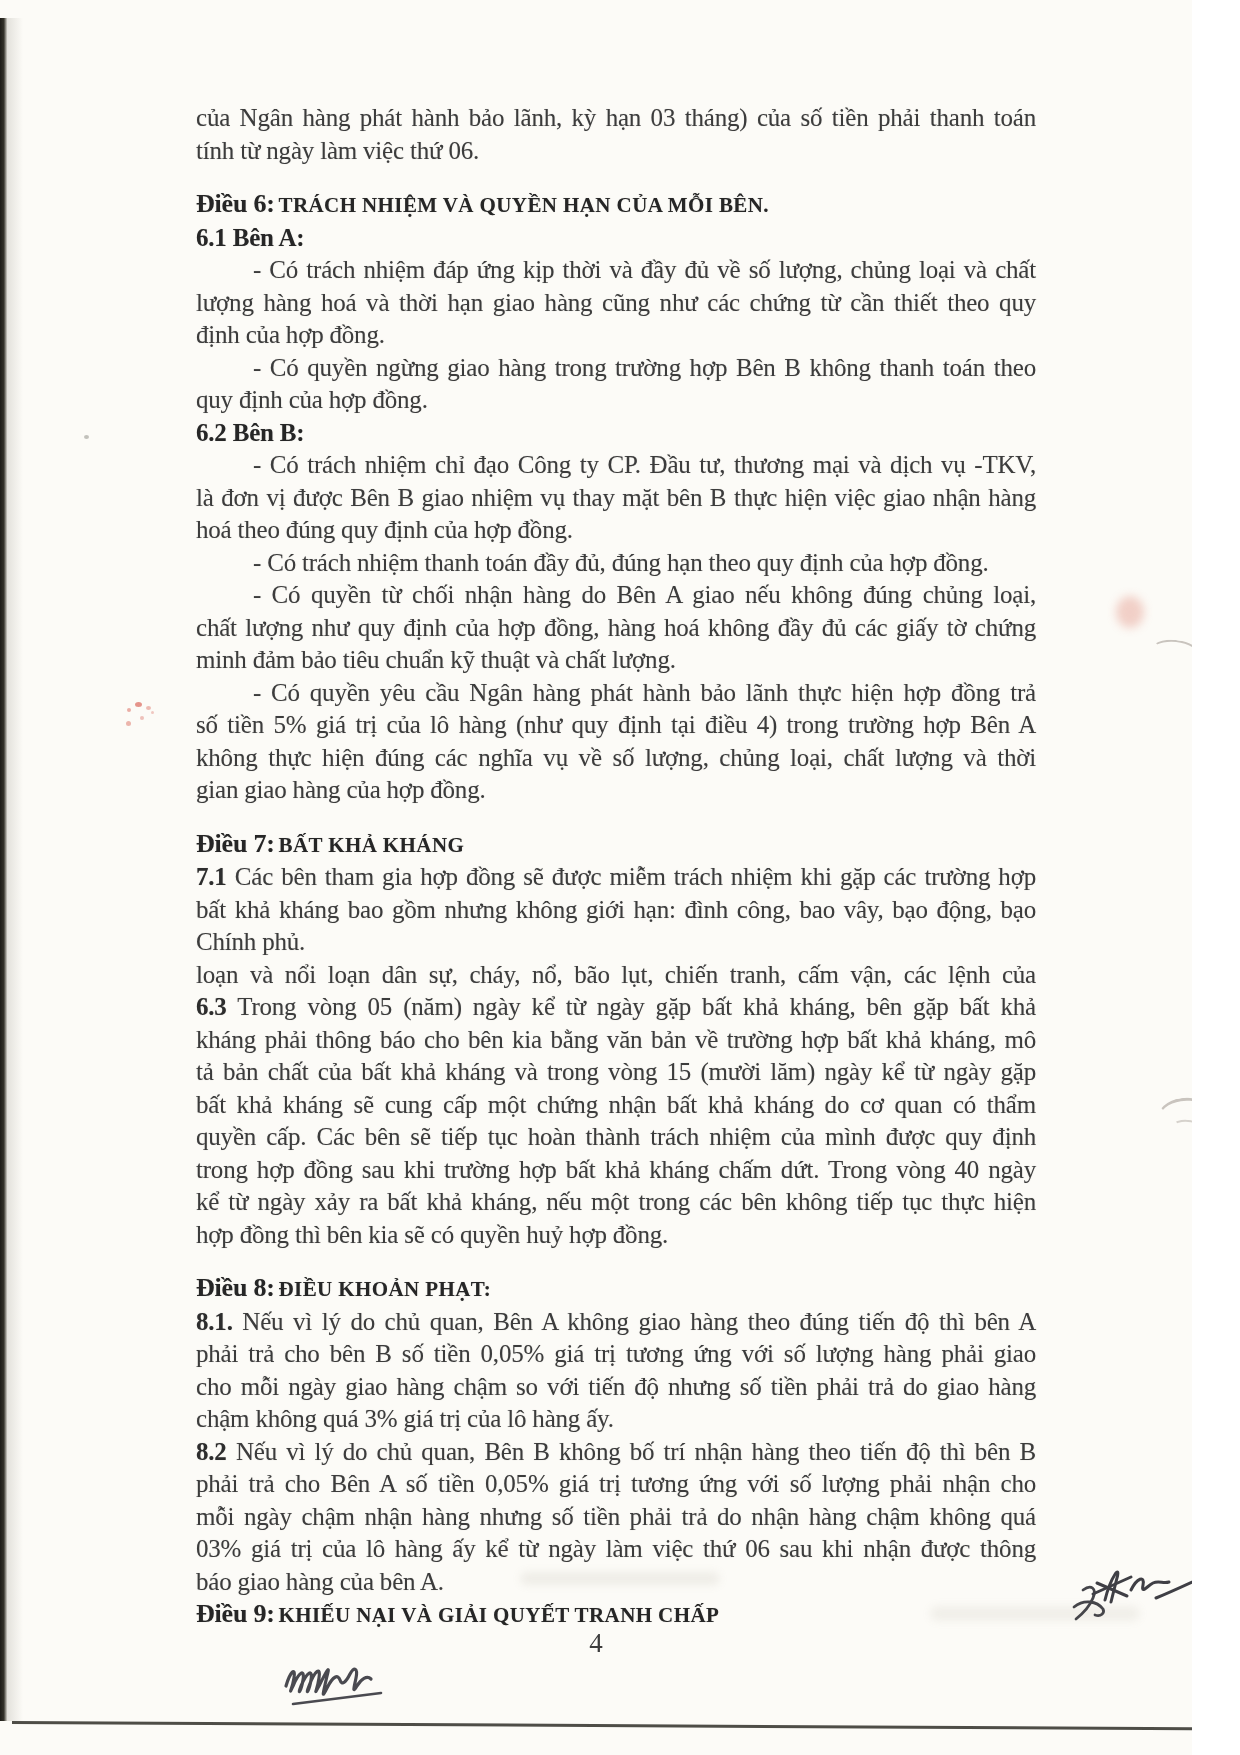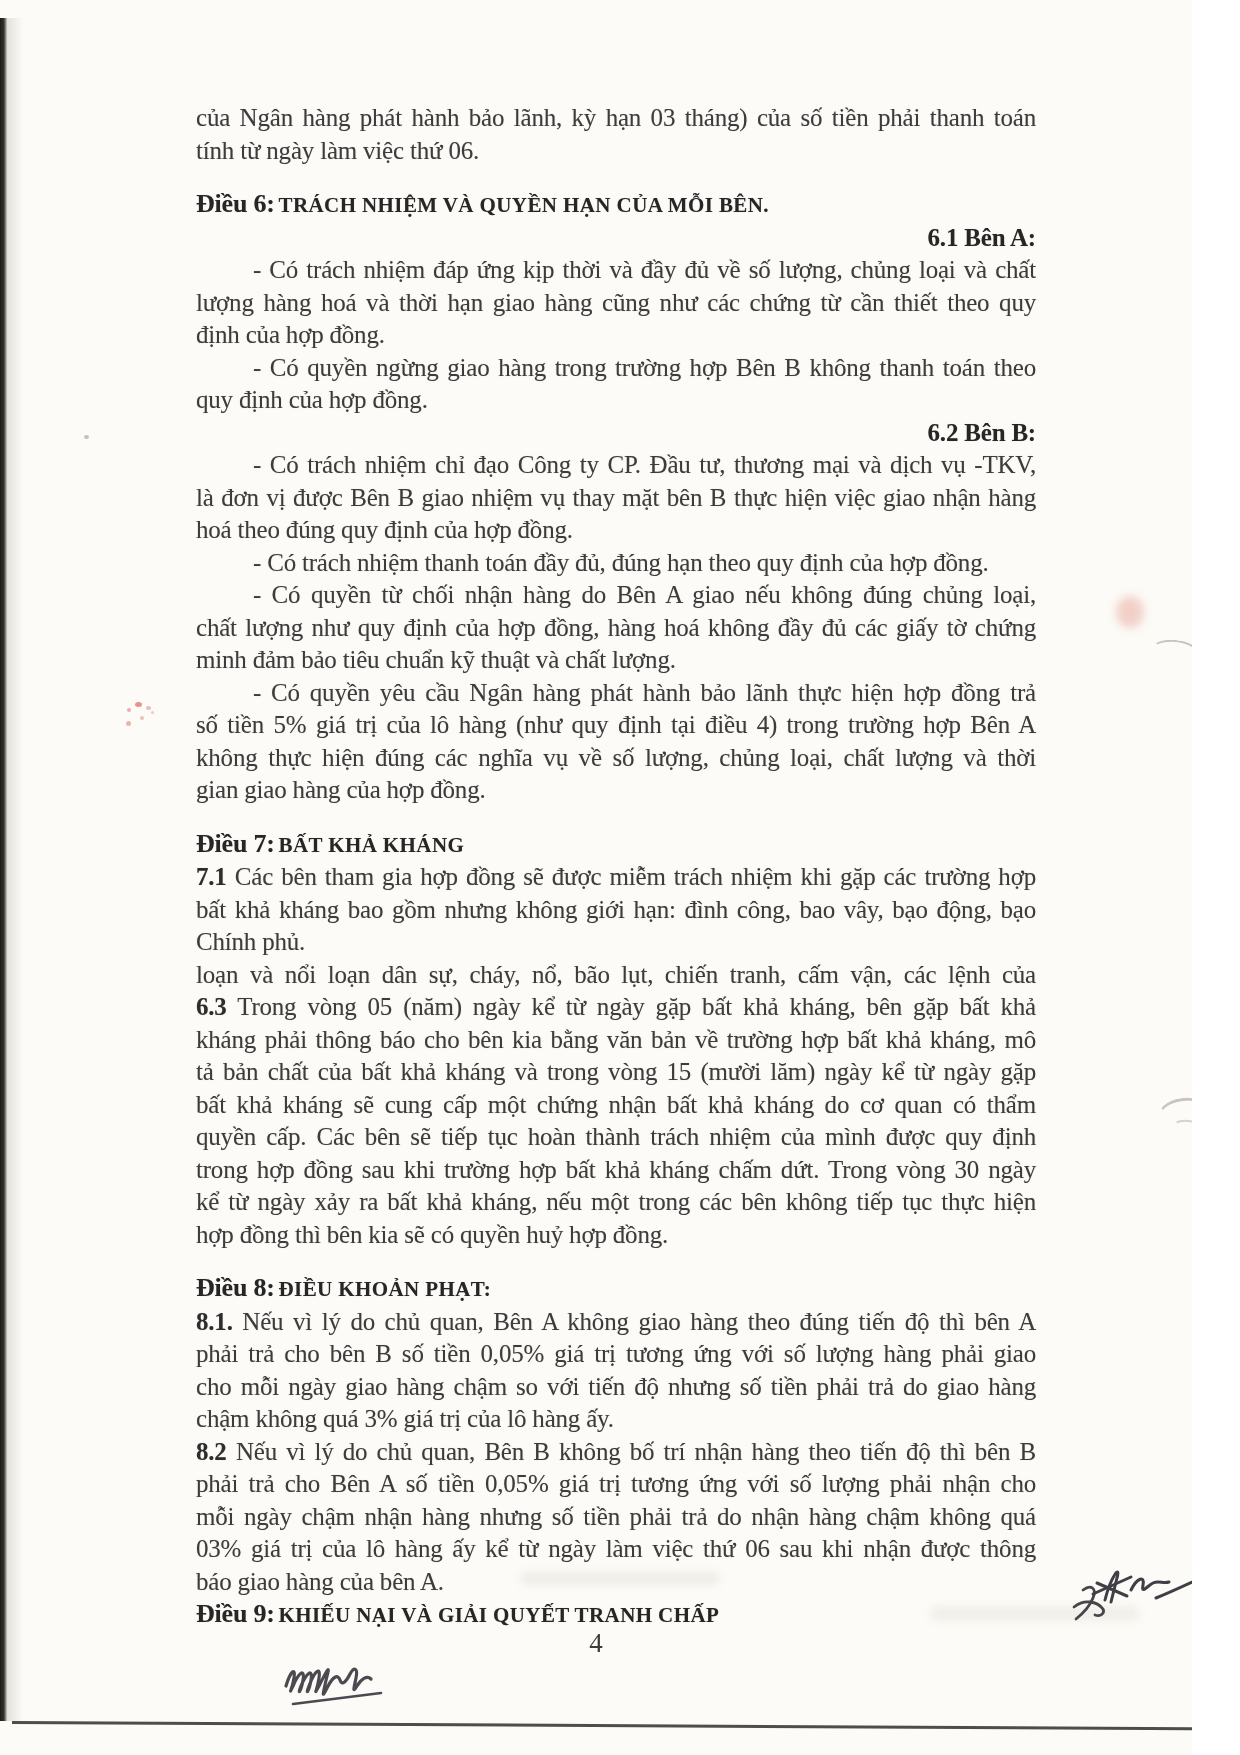--- a/index.html
+++ b/index.html
@@ -20,21 +20,21 @@
     text-shadow:0 0 1px rgba(80,80,80,0.30);
   }
   .line { text-align:justify; text-justify:inter-word; }
   .line:not(.last) { text-align-last:justify; }
   .line.ind { text-indent:57px; }
   .line b { font-weight:bold; color:#2d2d2d; }
   .block.heading { font-weight:bold; color:#262626; }
   .block.heading.gap { margin-top:21px; }
   .hpfx { font-size:26px; }
   .hcaps { font-size:21px; letter-spacing:0.4px; margin-left:0.18em; }
-  .block.subheading { font-weight:bold; color:#262626; font-size:25px;text-align:right; }
+  .block.subheading { font-weight:bold; color:#262626; font-size:25px; }
   .page-number {
     position:absolute; left:0; right:0; top:1628px; text-align:center;
     font-size:27px; color:#3c3c3c;
   }
   
   .scan-bar {
     position:absolute; left:0; top:18px; width:7px; height:1703px;
     background:linear-gradient(to right,#1d1c17 0%,#34322a 55%,rgba(110,105,90,0.30) 100%);
   }
   .scan-shadow {
@@ -113,21 +113,21 @@
         <div class="line">bất khả kháng bao gồm nhưng không giới hạn: đình công, bao vây, bạo động, bạo</div>
         <div class="line last">Chính phủ.</div>
         <div class="line">loạn và nổi loạn dân sự, cháy, nổ, bão lụt, chiến tranh, cấm vận, các lệnh của</div>
       </div>
       <div class="block para">
         <div class="line"><b>6.3</b> Trong vòng 05 (năm) ngày kể từ ngày gặp bất khả kháng, bên gặp bất khả</div>
         <div class="line">kháng phải thông báo cho bên kia bằng văn bản về trường hợp bất khả kháng, mô</div>
         <div class="line">tả bản chất của bất khả kháng và trong vòng 15 (mười lăm) ngày kể từ ngày gặp</div>
         <div class="line">bất khả kháng sẽ cung cấp một chứng nhận bất khả kháng do cơ quan có thẩm</div>
         <div class="line">quyền cấp. Các bên sẽ tiếp tục hoàn thành trách nhiệm của mình được quy định</div>
-        <div class="line">trong hợp đồng sau khi trường hợp bất khả kháng chấm dứt. Trong vòng 30 ngày</div>
+        <div class="line">trong hợp đồng sau khi trường hợp bất khả kháng chấm dứt. Trong vòng 40 ngày</div>
         <div class="line">kể từ ngày xảy ra bất khả kháng, nếu một trong các bên không tiếp tục thực hiện</div>
         <div class="line last">hợp đồng thì bên kia sẽ có quyền huỷ hợp đồng.</div>
       </div>
       <div class="block heading gap"><b class="hpfx">Điều 8:</b><b class="hcaps">ĐIỀU KHOẢN PHẠT:</b></div>
       <div class="block para">
         <div class="line"><b>8.1.</b> Nếu vì lý do chủ quan, Bên A không giao hàng theo đúng tiến độ thì bên A</div>
         <div class="line">phải trả cho bên B số tiền 0,05% giá trị tương ứng với số lượng hàng phải giao</div>
         <div class="line">cho mỗi ngày giao hàng chậm so với tiến độ nhưng số tiền phải trả do giao hàng</div>
         <div class="line last">chậm không quá 3% giá trị của lô hàng ấy.</div>
       </div>

